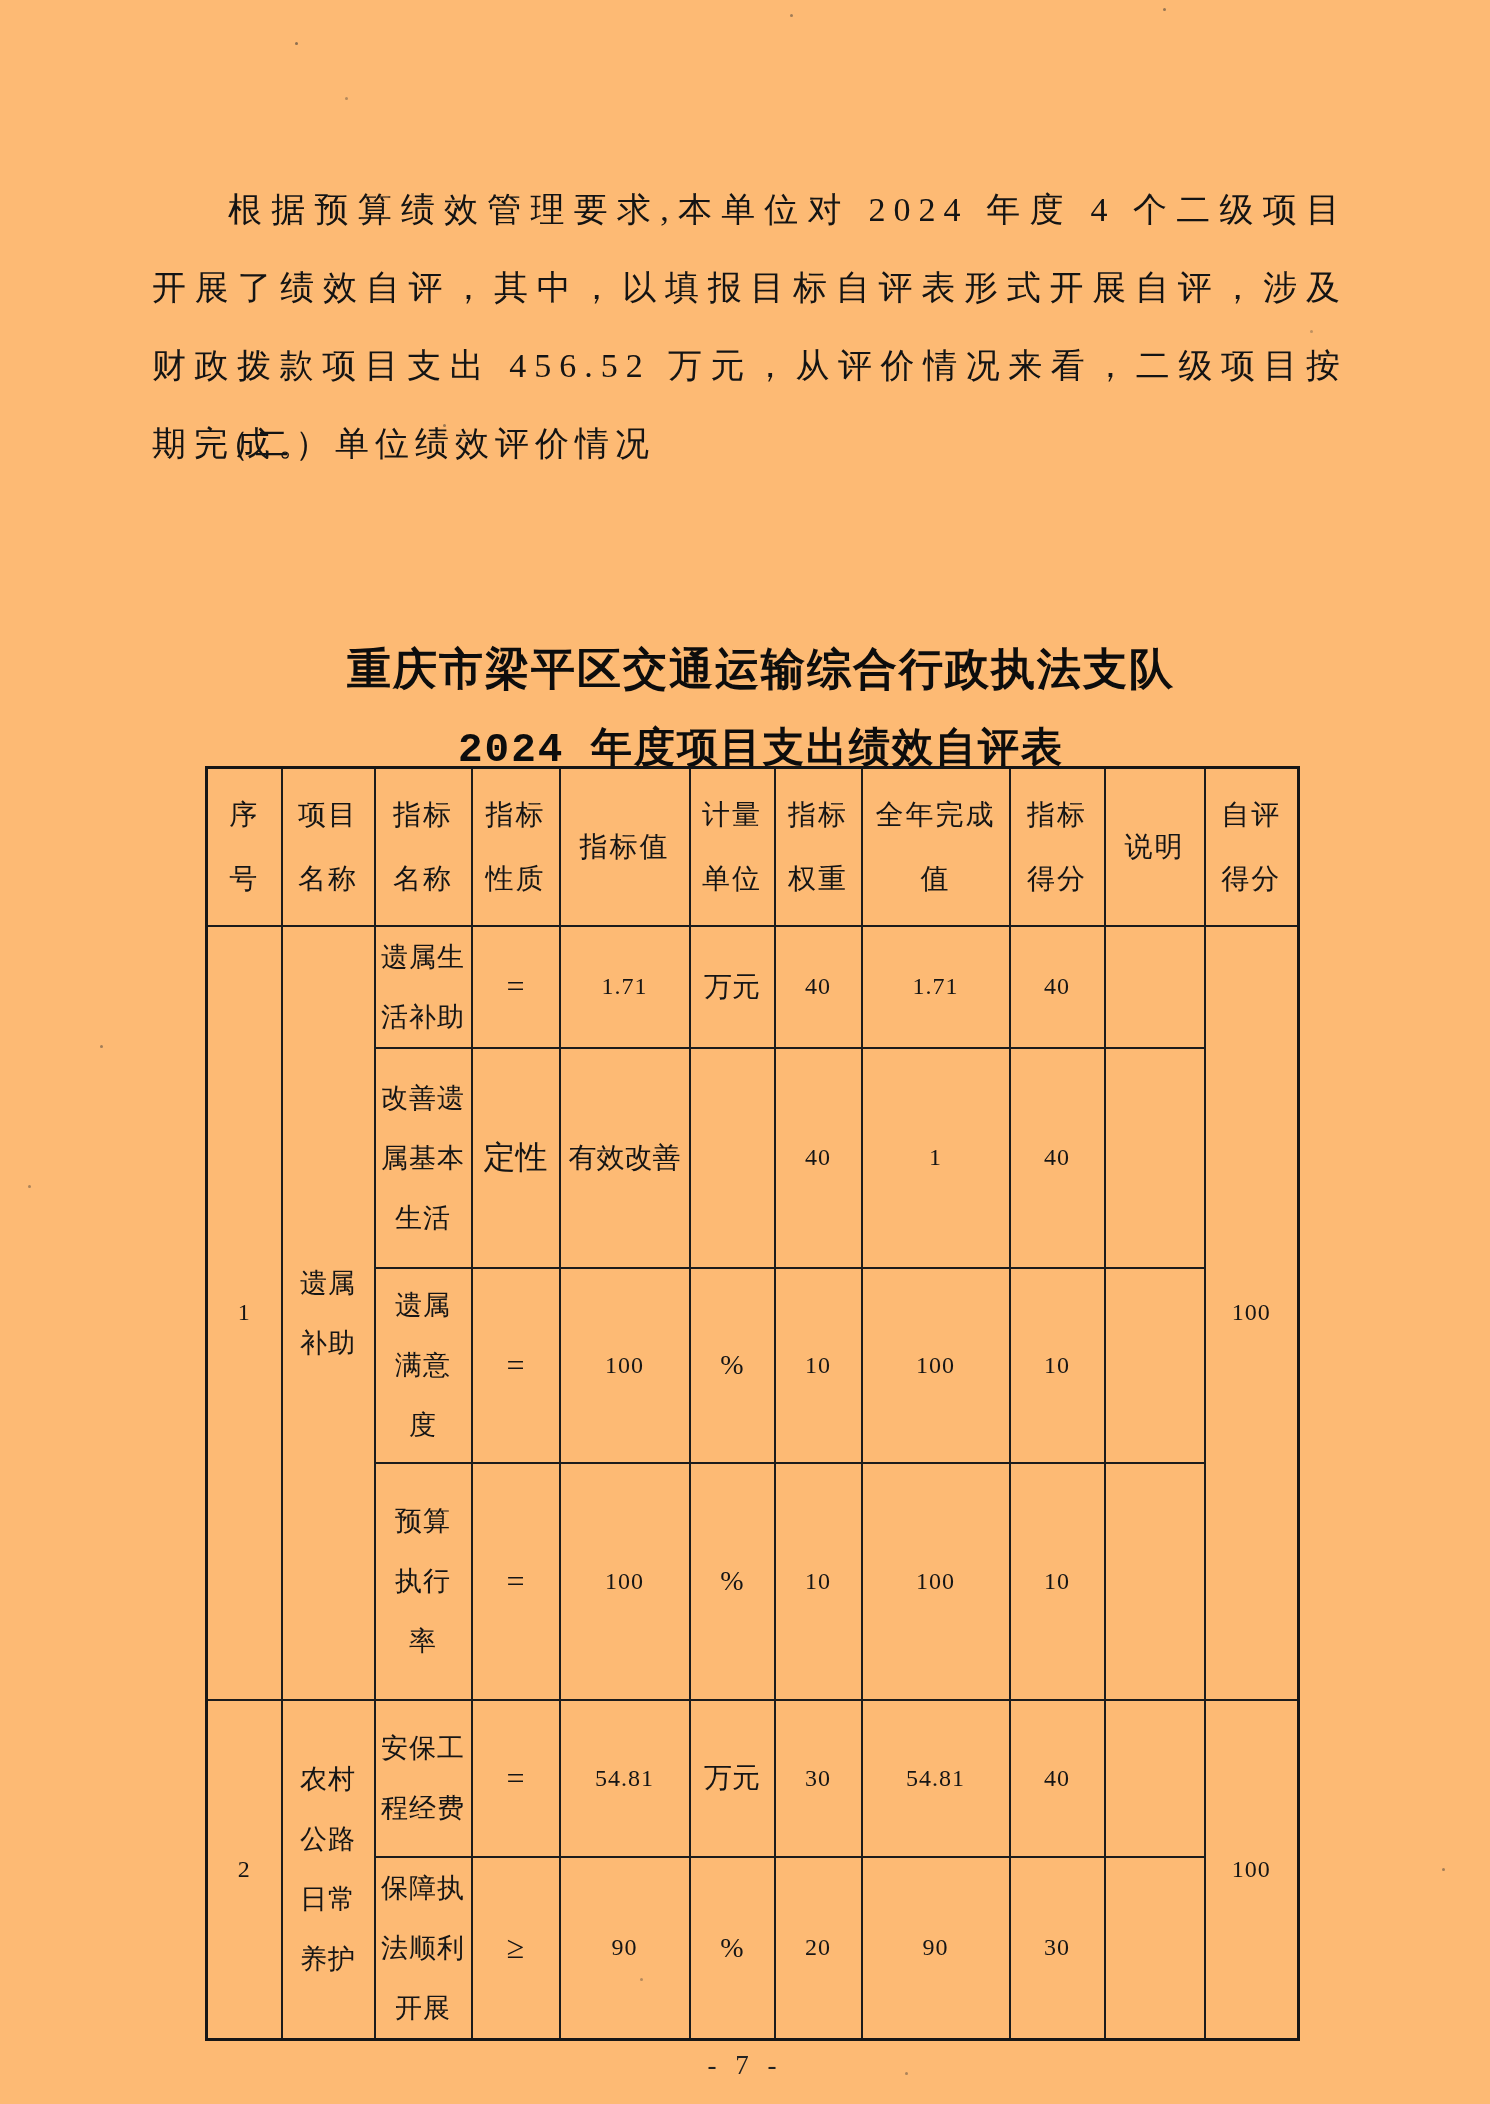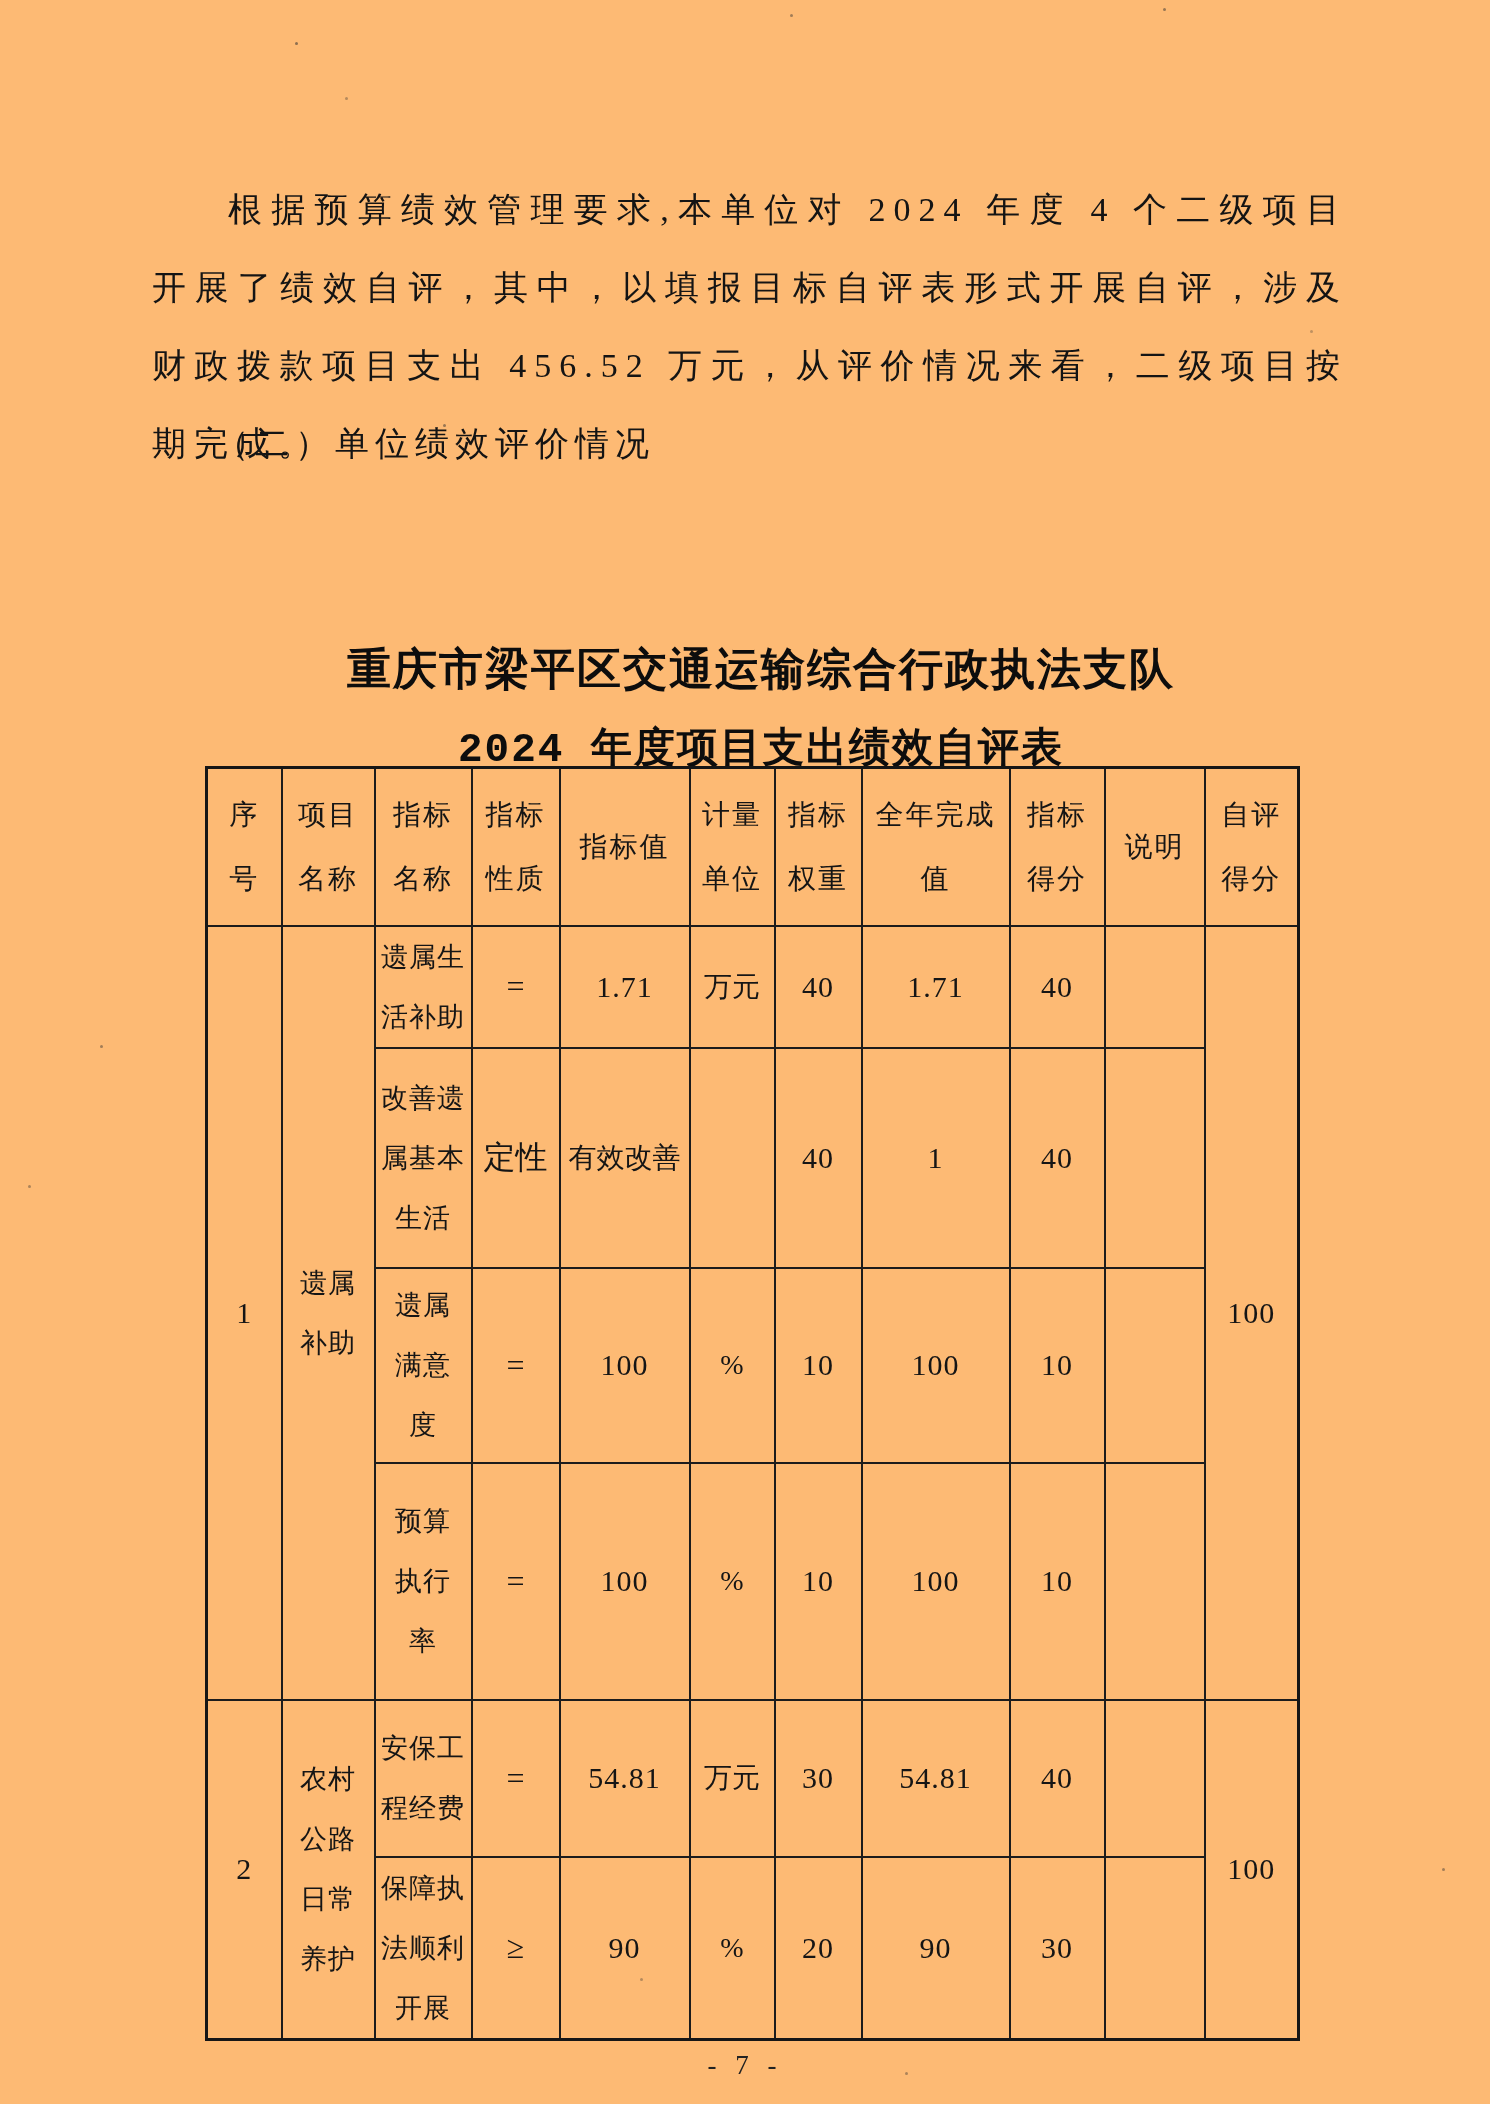--- a/index.html
+++ b/index.html
@@ -90,21 +90,21 @@
   tr.r3 { height: 195px; }
   tr.r4 { height: 237px; margin-left: 28px; }
   tr.r5 { height: 157px; }
   tr.r6 { height: 133px; padding-left: 47px; }
   td.pre {
     white-space: pre-line;
     line-height: 60px;
     font-size: 27px;
     letter-spacing: 1px;
   }
-  td.num { font-size: 30px; letter-spacing: 1px; }
+  td.num { font-size: 24px; letter-spacing: 1px; }
   td.nature { font-size: 32px; }
   .footer {
     position: absolute;
     left: 0; top: 2050px; width: 100%;
     text-align: center;
     font-size: 27px;
     letter-spacing: 6px;
     color: #222;
   }
 </style>

